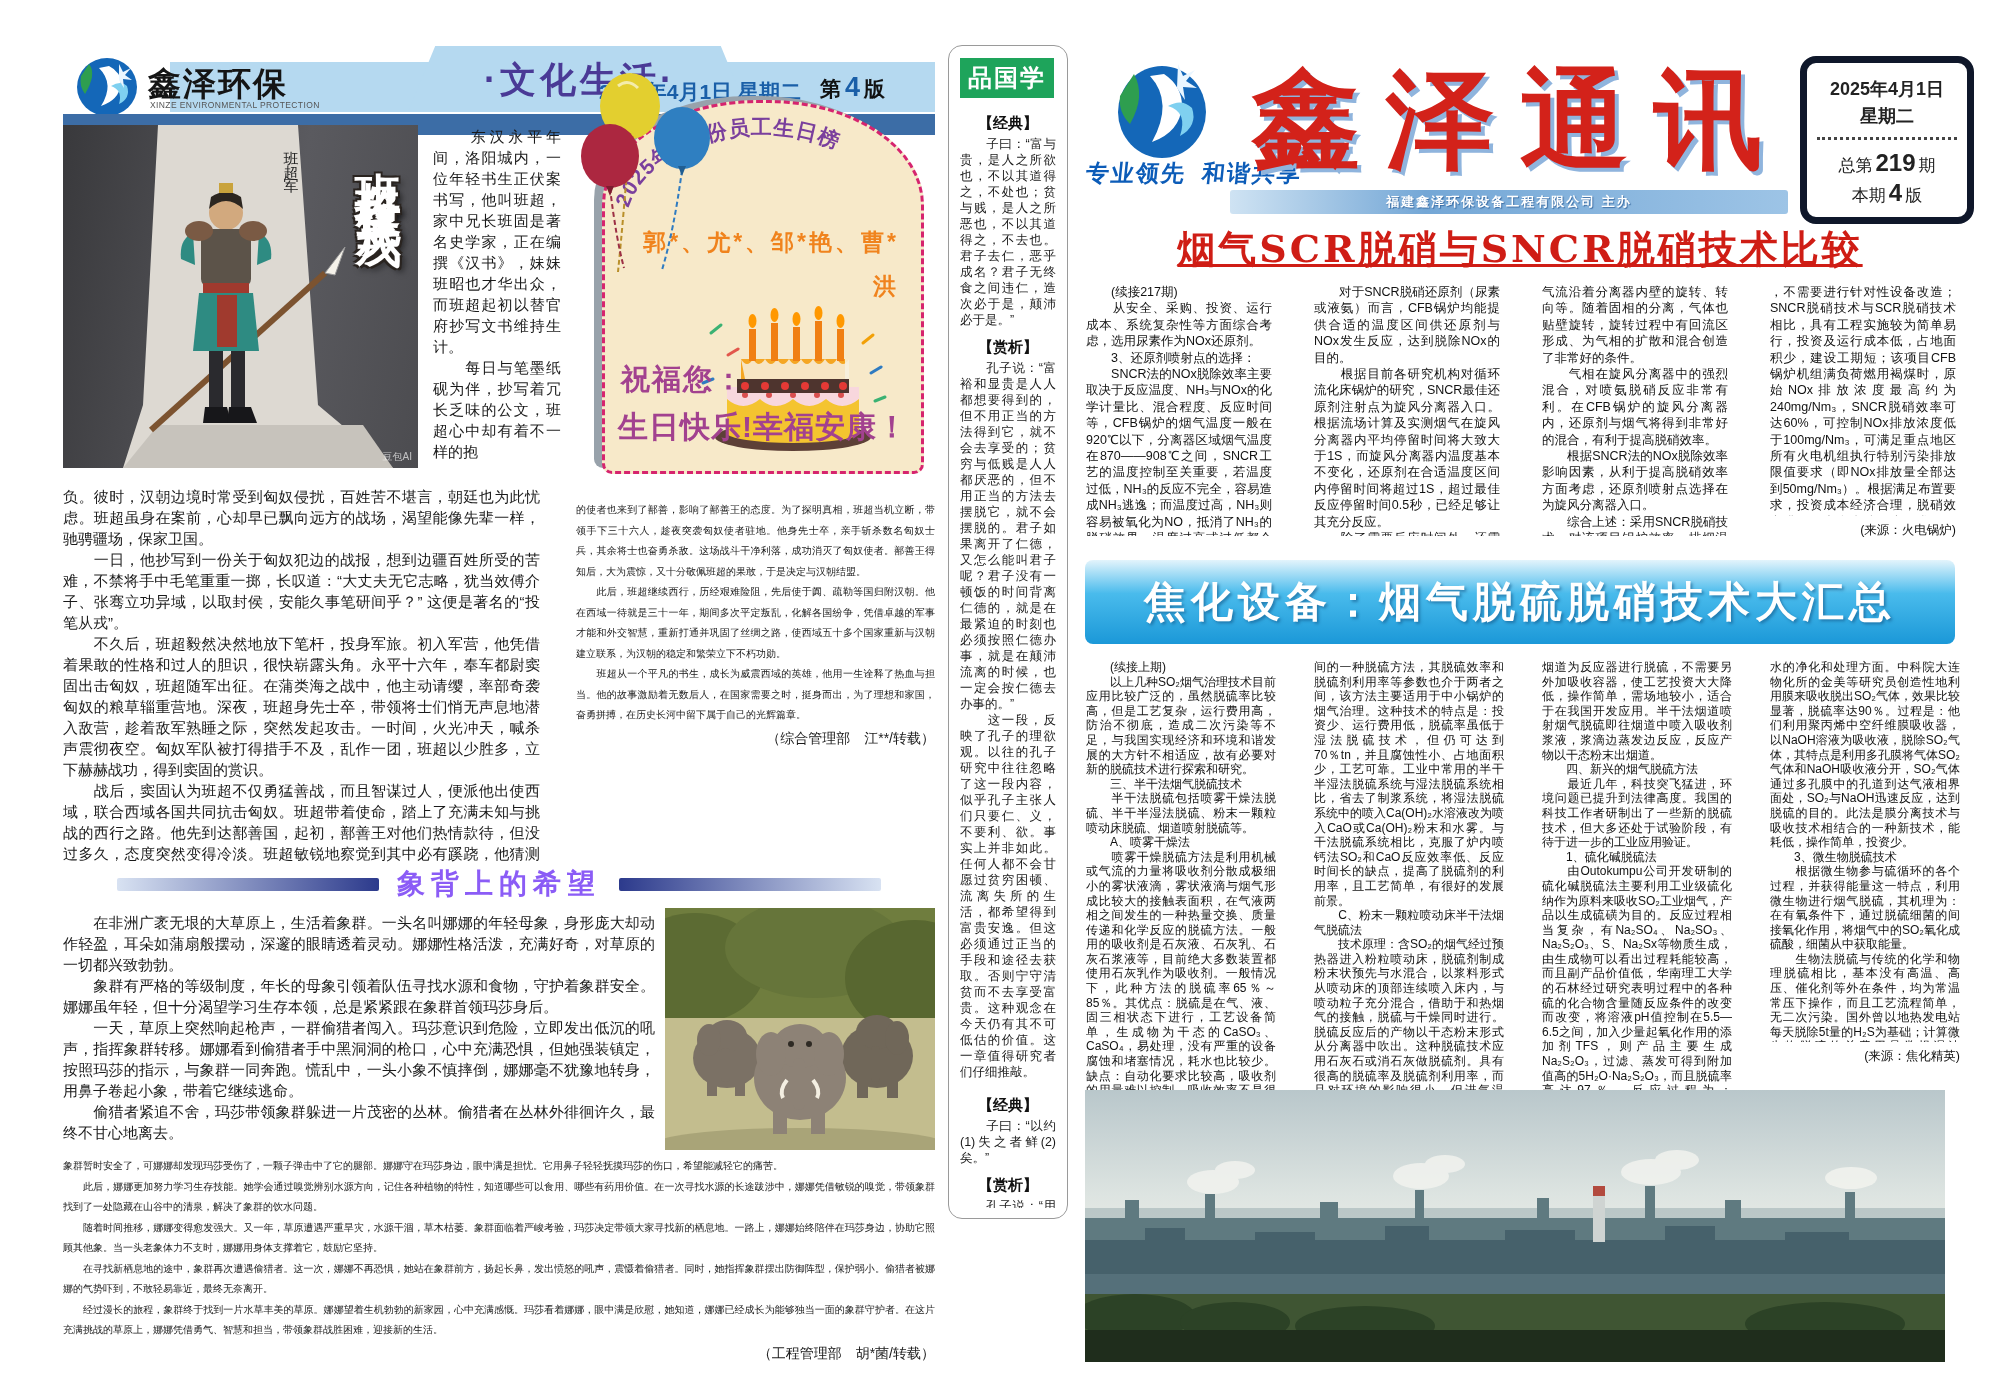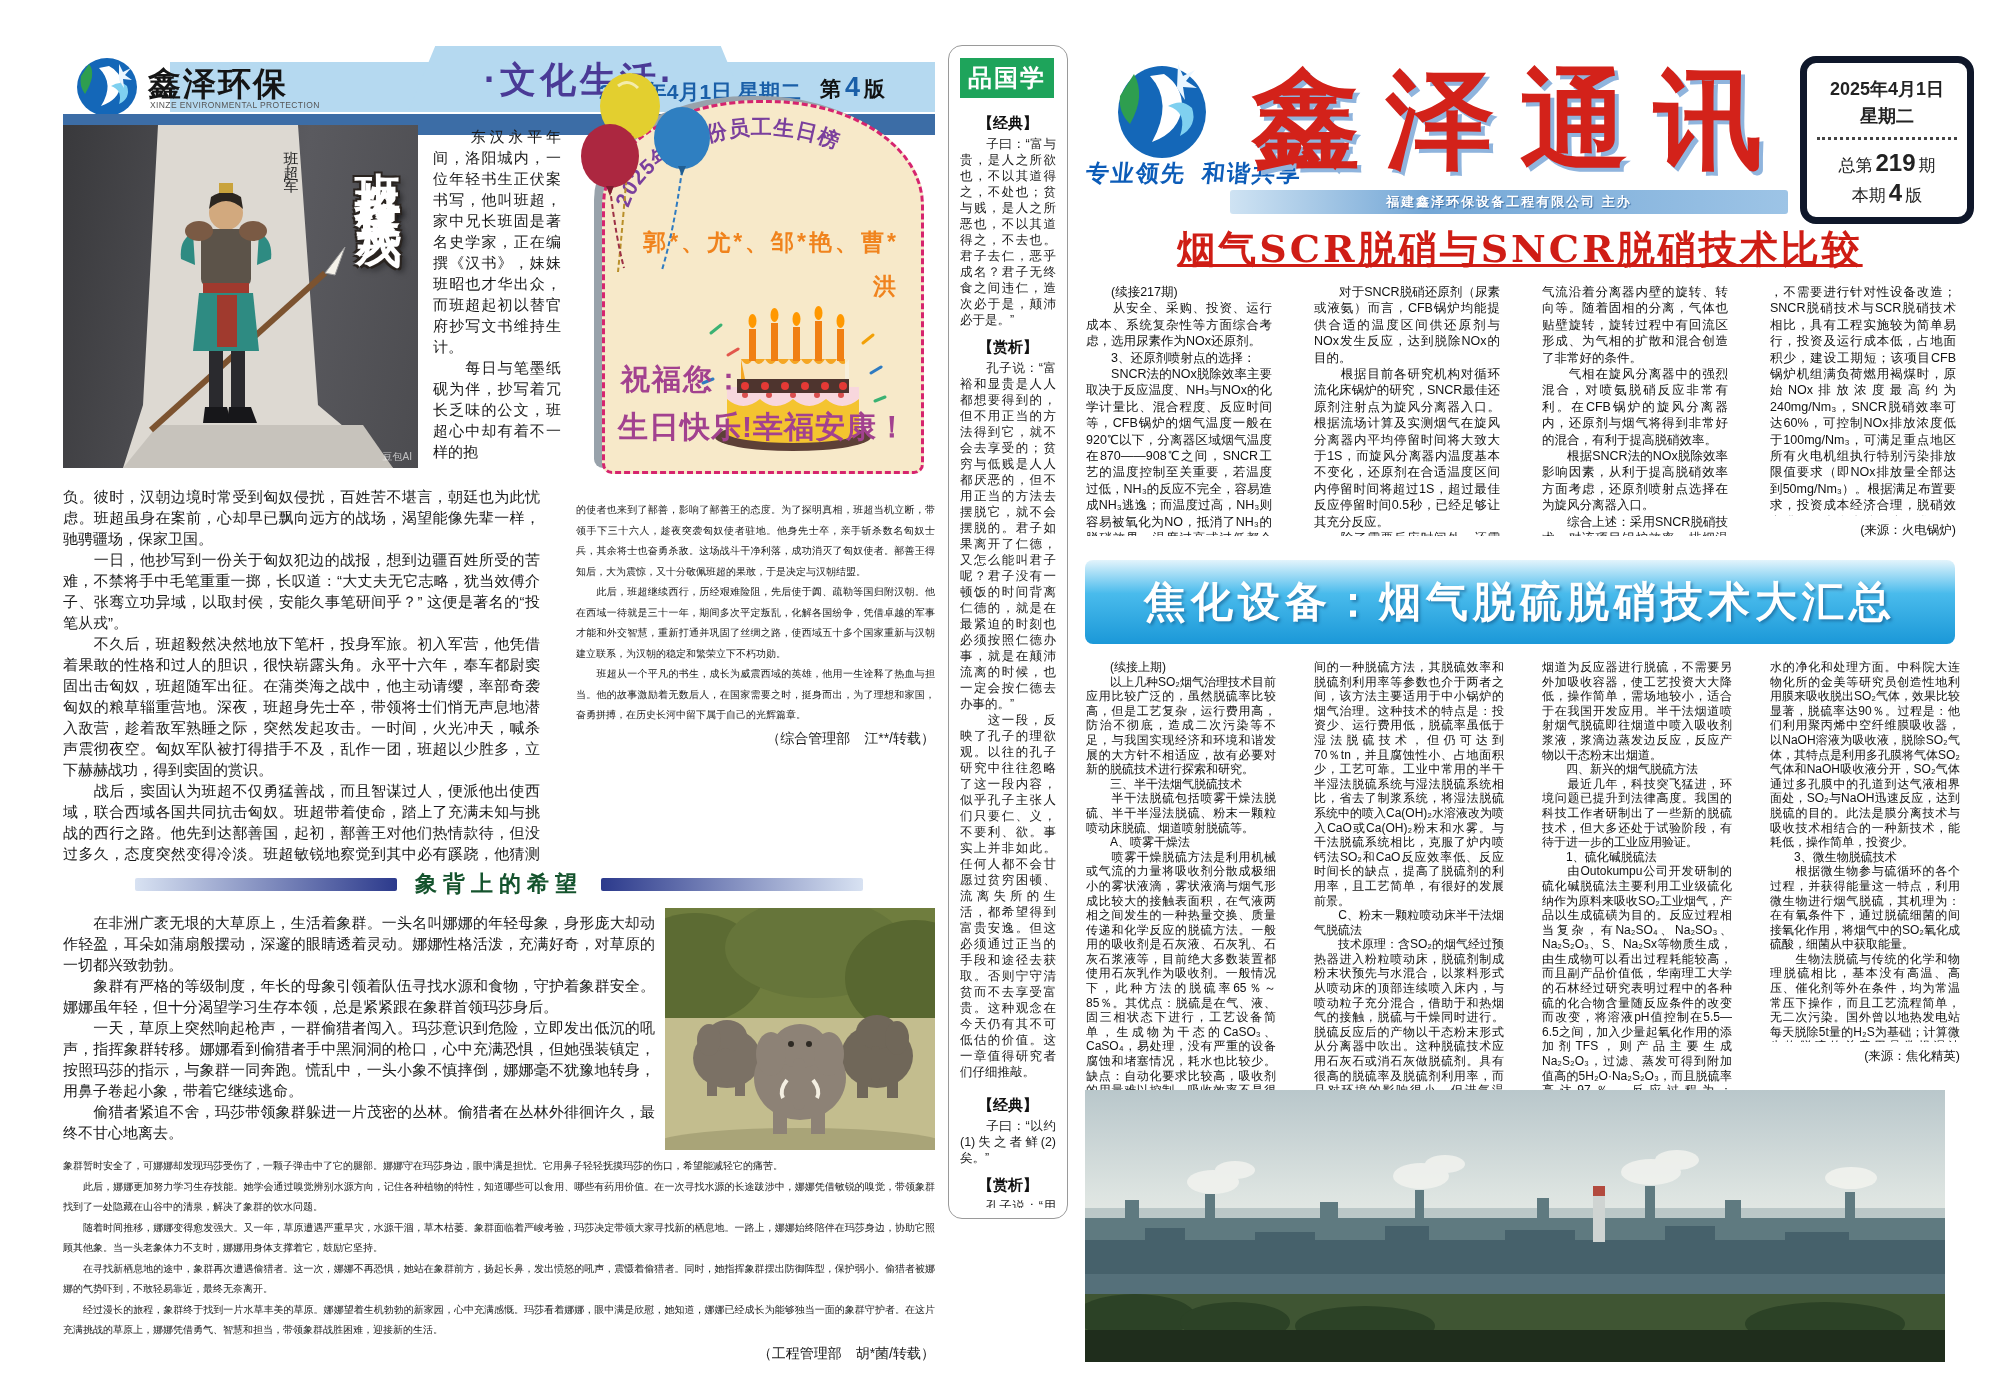--- a/index.html
+++ b/index.html
@@ -29,21 +29,21 @@
           text-shadow:2px 2px 0 #2a2420,-2px -2px 0 #2a2420,2px -2px 0 #2a2420,-2px 2px 0 #2a2420,4px 4px 6px rgba(0,0,0,.5);}
   .vcap{writing-mode:vertical-rl;font-size:15px;letter-spacing:14px;color:#222;font-family:"DejaVu Serif",serif;}
   .wm{font-size:10px;color:rgba(255,255,255,.65);}
   
   .bbox{background:#f7e9c9;border:3px dashed #d6246e;border-radius:155px 155px 10px 10px / 105px 105px 10px 10px;
         box-shadow:-9px -5px 0 -1px #98a2ab;}
   .bnames{font-size:23px;font-weight:bold;color:#f0831d;letter-spacing:3px;line-height:1.9;}
   .bwish1{font-size:29px;font-weight:bold;color:#a2418f;letter-spacing:2px;}
   .bwish2{font-size:30px;font-weight:bold;color:#a2418f;letter-spacing:1px;}
   
-  .etitle{font-size:22px;font-weight:bold;color:#14532d;letter-spacing:6px;font-family:"DejaVu Serif",serif;}
+  .etitle{font-size:28px;font-weight:bold;color:#8b5cf6;letter-spacing:6px;font-family:"DejaVu Serif",serif;}
   .ebar-l{height:13px;background:linear-gradient(to right,#d8e2f2,#2c3a8c);border-radius:2px;}
   .ebar-r{height:13px;background:linear-gradient(to left,#d8e2f2,#2c3a8c);border-radius:2px;}
   
   .gbox{border:1.5px solid #9a9a9a;border-radius:14px;background:#fff;}
   .gtab{background:#1ea45b;color:#fff;font-size:24px;font-weight:bold;letter-spacing:2px;
         text-align:center;line-height:40px;}
   .ghead{font-weight:bold;font-size:15px;text-align:center;margin:10px 0 3px;color:#111;}
   .gbody{font-size:12.5px;line-height:16px;color:#1a1a1a;}
   
   .slogan{font-size:23px;font-weight:bold;color:#0c5cb8;letter-spacing:2px;transform:skewX(-6deg);}

